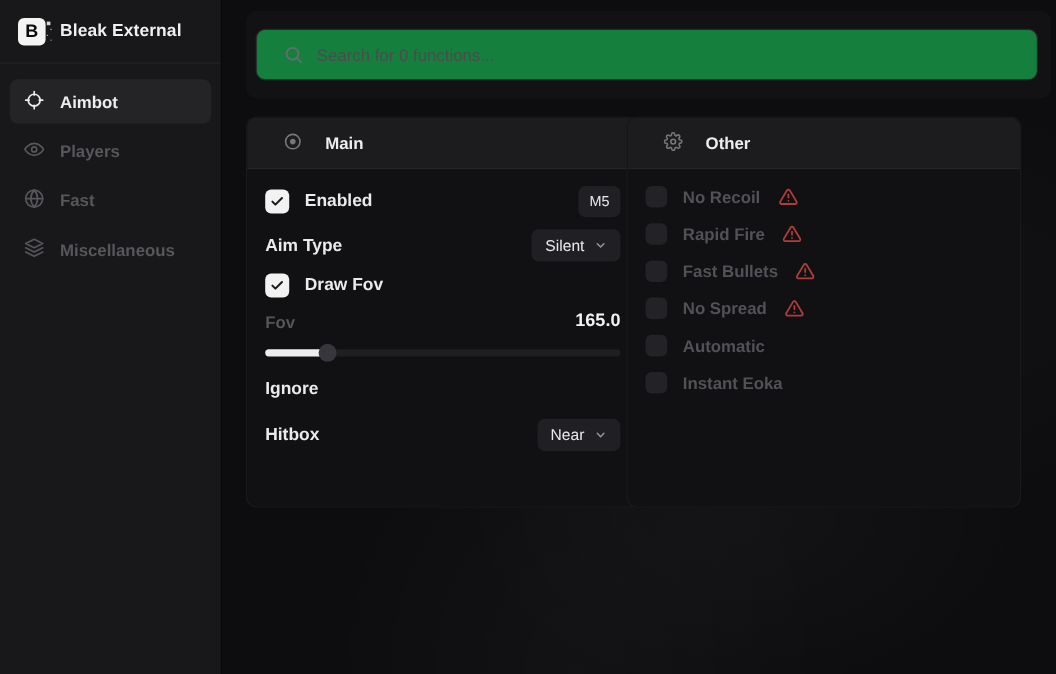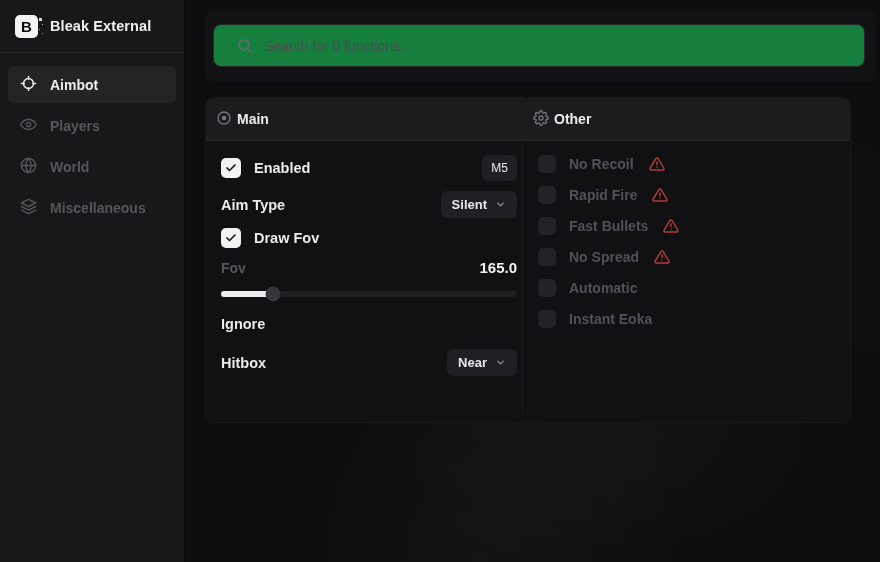--- a/index.html
+++ b/index.html
@@ -43,40 +43,40 @@
     display:flex; align-items:center; gap:11px; padding:0 20px; }
   .search-box input { flex:1; background:transparent; border:none; outline:none;
     color:#c9c9cc; font-size:14px; font-family:"Liberation Sans", sans-serif; }
   .search-box input::placeholder { color:#4b4b50; font-weight:500; }
 
   
   .panel { position:absolute; top:97px; height:326px; background:#111113;
     border:1px solid rgba(255,255,255,0.035); border-radius:9px; overflow:hidden; z-index:1; }
   .panel.main  { left:205px; width:328px; }
   .panel.other { left:522px; width:329px; }
-  .panel-header { height:43px; background:#1c1c1f; display:flex; align-items:center; gap:5px;
-    padding:0 10px; border-bottom:1px solid rgba(255,255,255,0.045);
+  .panel-header { height:43px; background:#1c1c1f; display:flex; align-items:center; gap:19px;
+    padding:0 30px; border-bottom:1px solid rgba(255,255,255,0.045);
     font-size:14px; font-weight:700; color:#ededf0; }
   .panel-header svg { color:#76767b; }
   .panel-body { padding:12px 15px 0 15px; }
 
   .row { display:flex; align-items:center; justify-content:space-between; }
   .row-left { display:flex; align-items:center; gap:13px; }
   .lbl { font-size:14.5px; font-weight:600; color:#ebebed; }
   .lbl-dim { font-size:14px; font-weight:600; color:#55555a; }
 
   .checkbox { width:20px; height:20px; border-radius:5px; background:#f2f2f3;
     display:flex; align-items:center; justify-content:center; cursor:pointer; }
   .checkbox svg { display:block; }
   .checkbox.unchecked { width:18px; height:18px; background:#232327; }
 
   .key-btn { background:#202024; border-radius:6px; padding:6px 9px;
     font-size:12px; font-weight:400; color:#e9e9eb; cursor:pointer; }
   .select-btn { display:flex; align-items:center; gap:8px; background:#202024;
-    border-radius:6px; padding:6px 11px; font-size:13px; font-weight:700;
+    border-radius:6px; padding:6px 11px; font-size:13px; font-weight:400;
     color:#eaeaec; cursor:pointer; }
   .select-btn svg { color:#97979c; }
 
   .val { font-size:15px; font-weight:700; color:#f2f2f4; }
 
   .slider { position:relative; height:15px; margin-top:10px; cursor:pointer; }
   .slider-track { position:absolute; left:0; right:0; top:50%; transform:translateY(-50%);
     height:6px; background:#1f1f22; border-radius:3px; }
   .slider-fill { position:absolute; left:0; top:0; height:100%; background:#ededef; border-radius:3px; }
   .slider-knob { position:absolute; top:50%; transform:translate(-50%,-50%);
@@ -127,21 +127,21 @@
       <span>Players</span>
     </div>
     <div class="nav-item">
       <span>
         <svg width="17" height="17" viewBox="0 0 24 24" fill="none" stroke="currentColor" stroke-width="2" stroke-linecap="round">
           <circle cx="12" cy="12" r="10"></circle>
             <line x1="2" y1="12" x2="22" y2="12"></line>
           <path d="M12 2a15.3 15.3 0 0 1 4 10 15.3 15.3 0 0 1-4 10 15.3 15.3 0 0 1-4-10 15.3 15.3 0 0 1 4-10z"></path>
         </svg>
       </span>
-      <span>World</span>
+      <span>Fast</span>
     </div>
     <div class="nav-item">
       <span>
         <svg width="17" height="17" viewBox="0 0 24 24" fill="none" stroke="currentColor" stroke-width="2" stroke-linecap="round" stroke-linejoin="round">
           <polygon points="12 2 2 7 12 12 22 7 12 2"></polygon>
           <polyline points="2 12 12 17 22 12"></polyline>
             <polyline points="2 17 12 22 22 17"></polyline>
         </svg>
       </span>
       <span>Miscellaneous</span>

